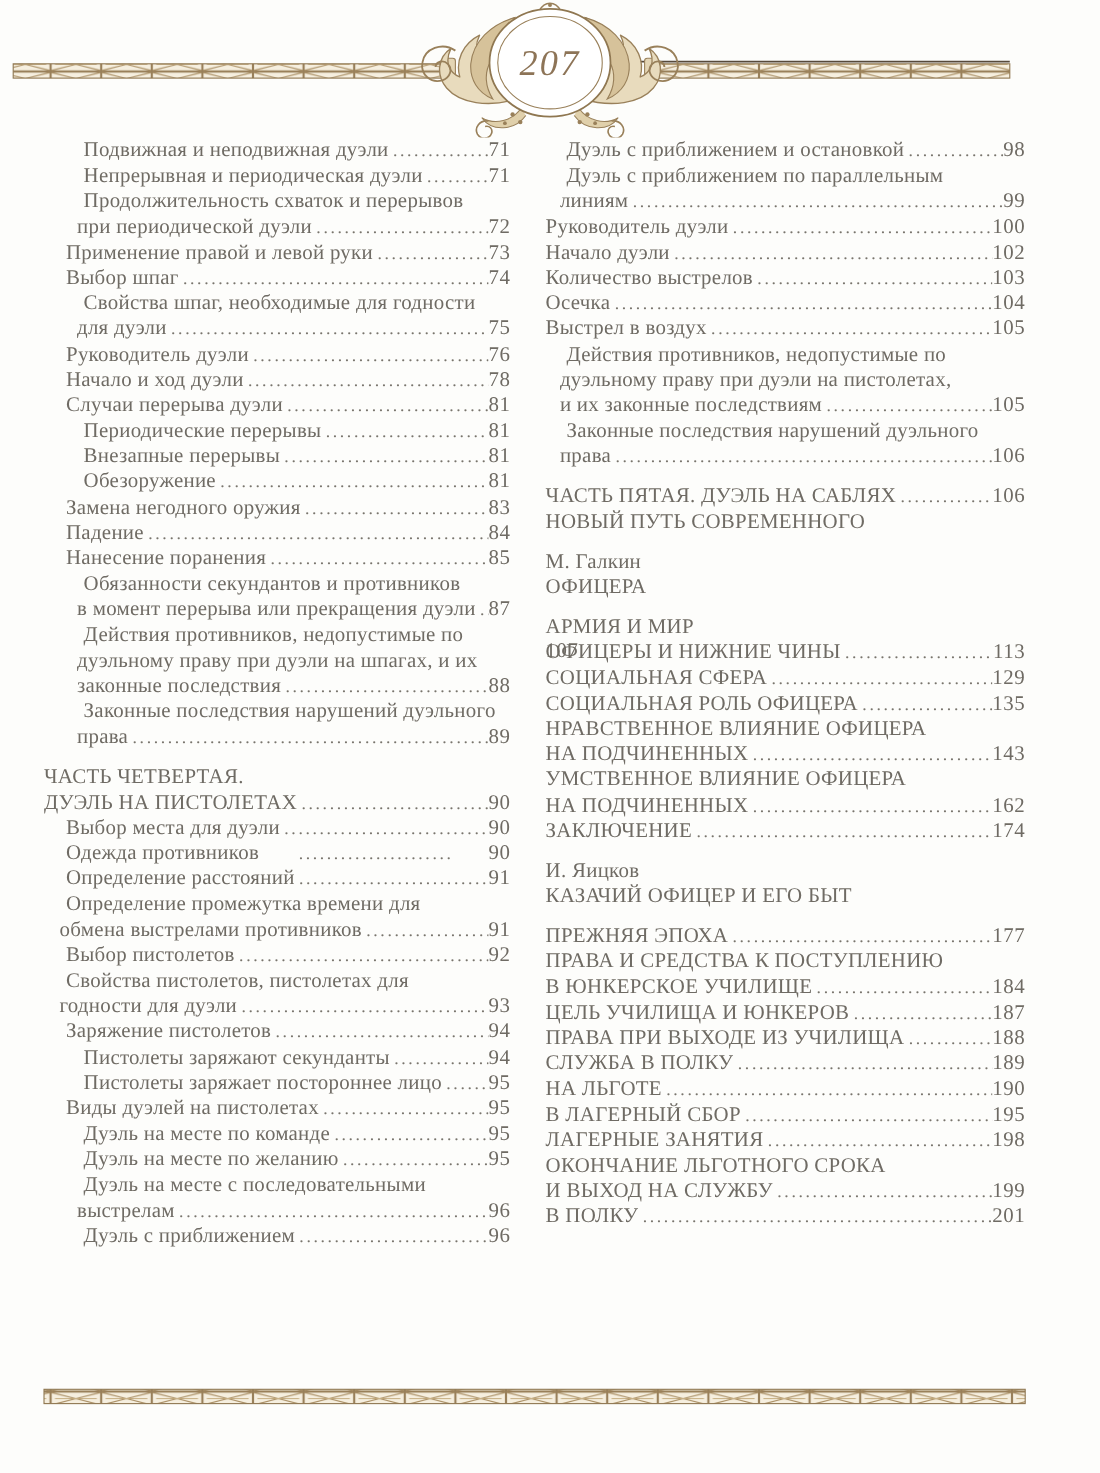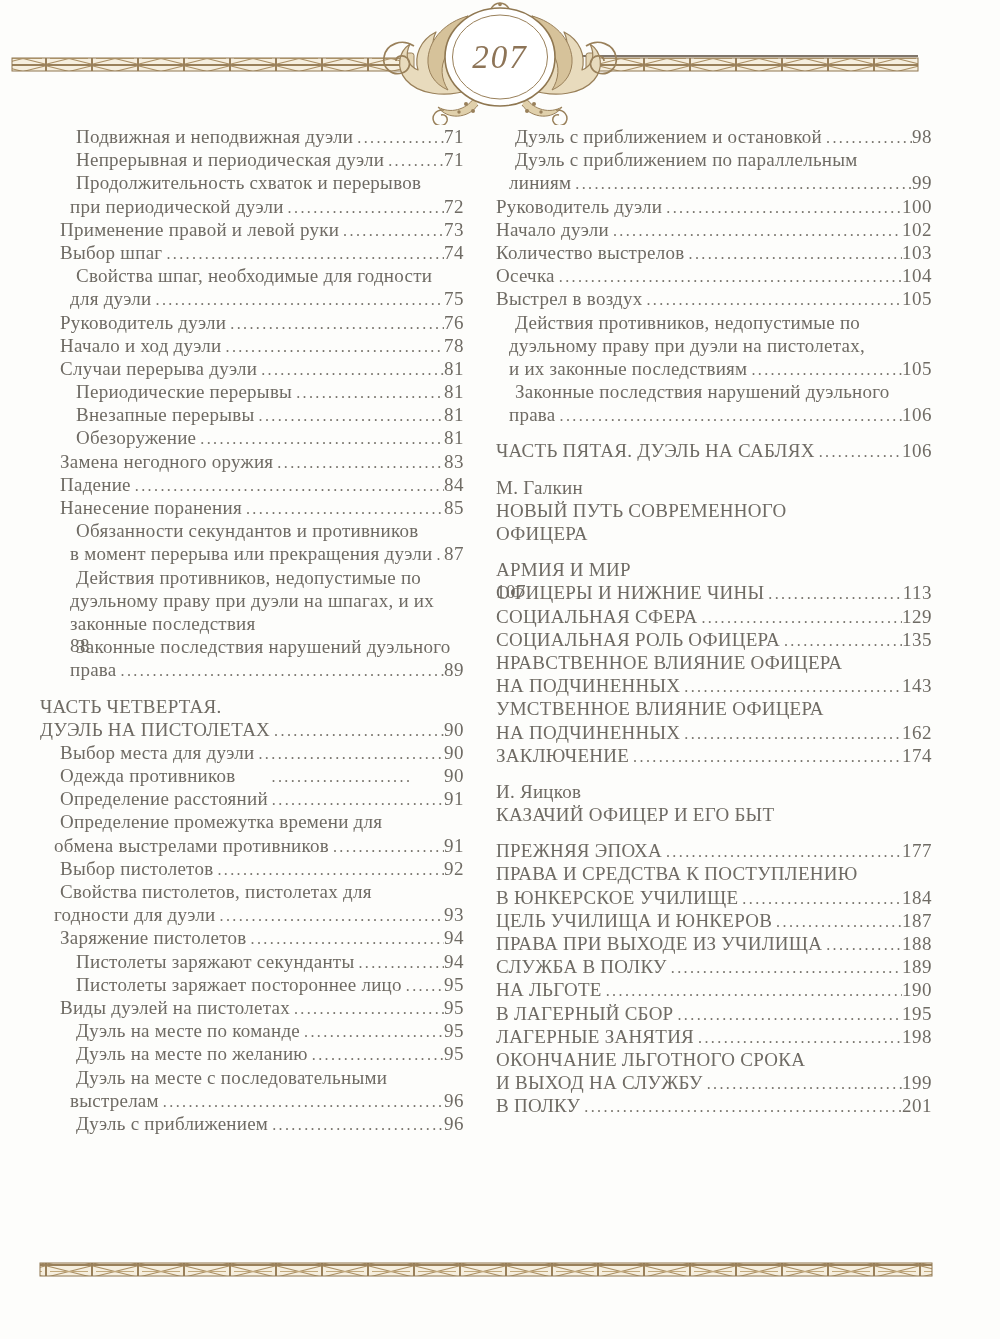--- a/index.html
+++ b/index.html
@@ -191,21 +191,21 @@
         <span>................................................................................................................................................................</span>
       </span>
       <span class="num">87</span>
     </div>
     <div class="toc-line" style="padding-left: 36px;">
       <span class="t">Действия противников, недопустимые по</span>
     </div>
     <div class="toc-line" style="padding-left: 30px;">
       <span class="t">дуэльному праву при дуэли на шпагах, и их</span>
     </div>
-    <div class="toc-line" style="padding-left: 30px; flex-direction: column;">
+    <div class="toc-line" style="padding-left: 30px;">
       <span class="t">законные последствия</span>
       <span class="dots">
         <span>................................................................................................................................................................</span>
       </span>
       <span class="num">88</span>
     </div>
     <div class="toc-line" style="padding-left: 36px;">
       <span class="t">Законные последствия нарушений дуэльного</span>
     </div>
     <div class="toc-line" style="padding-left: 30px;">
@@ -409,25 +409,25 @@
       </span>
       <span class="num">106</span>
     </div>
     <div class="toc-line gap" style="padding-left: 0px;">
       <span class="t">ЧАСТЬ ПЯТАЯ. ДУЭЛЬ НА САБЛЯХ</span>
       <span class="dots">
         <span>................................................................................................................................................................</span>
       </span>
       <span class="num">106</span>
     </div>
+    <div class="toc-line" style="padding-left: 0px;">
+      <span class="t">НОВЫЙ ПУТЬ СОВРЕМЕННОГО</span>
+    </div>
     <div class="toc-line gap" style="padding-left: 0px;">
       <span class="t">М. Галкин</span>
-    </div>
-    <div class="toc-line" style="padding-left: 0px;">
-      <span class="t">НОВЫЙ ПУТЬ СОВРЕМЕННОГО</span>
     </div>
     <div class="toc-line" style="padding-left: 0px;">
       <span class="t">ОФИЦЕРА</span>
     </div>
     <div class="toc-line gap" style="padding-left: 0px; flex-direction: column;">
       <span class="t">АРМИЯ И МИР</span>
       <span class="dots">
         <span>................................................................................................................................................................</span>
       </span>
       <span class="num">107</span>

